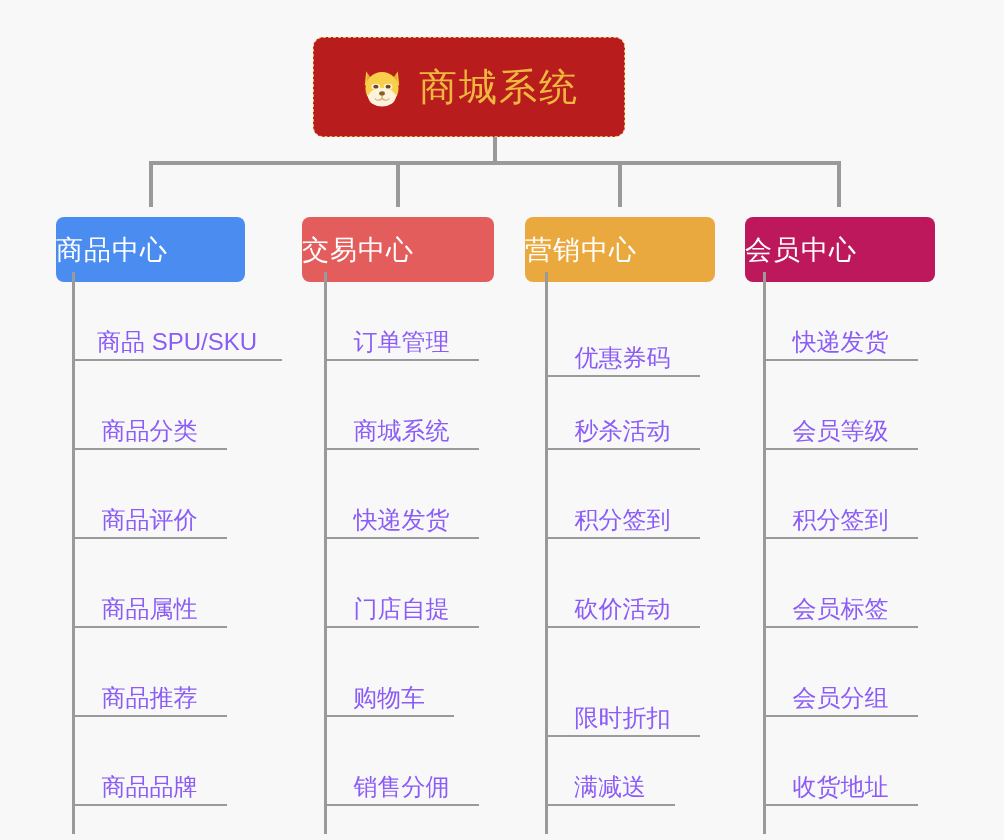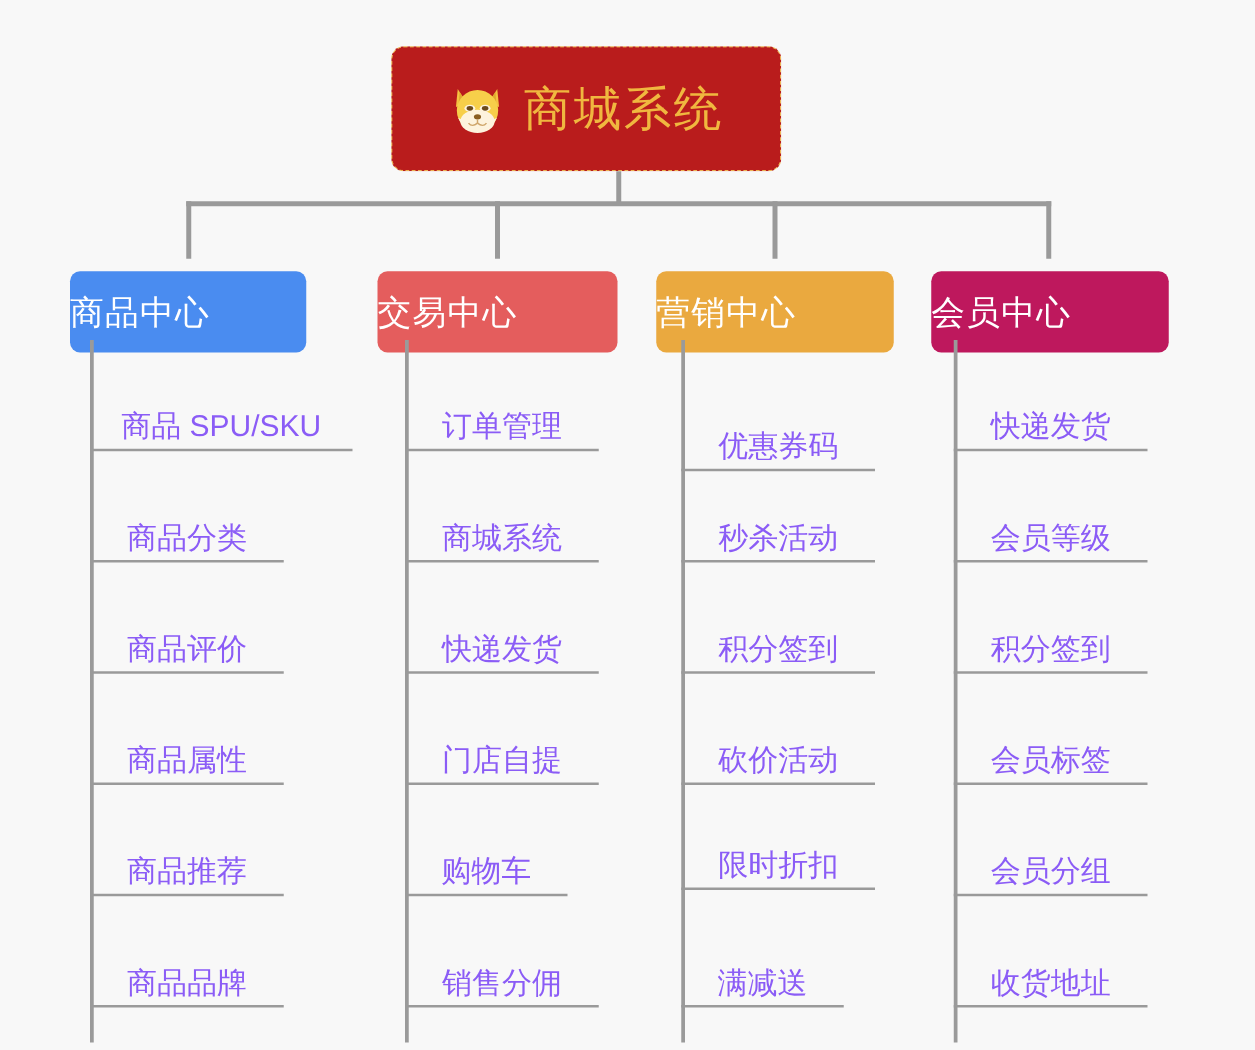--- a/index.html
+++ b/index.html
@@ -202,21 +202,21 @@
       </div>
     <div class="leaf-item" style="top:89px;width:155px">
         <span class="leaf-label">秒杀活动</span>
       </div>
     <div class="leaf-item" style="top:178px;width:155px">
         <span class="leaf-label">积分签到</span>
       </div>
     <div class="leaf-item" style="top:267px;width:155px">
         <span class="leaf-label">砍价活动</span>
       </div>
-    <div class="leaf-item" style="top:351px;width:155px">
+    <div class="leaf-item" style="top:376px;width:155px">
         <span class="leaf-label">限时折扣</span>
       </div>
     <div class="leaf-item" style="top:445px;width:130px">
         <span class="leaf-label">满减送</span>
       </div>
   </div>
 
   <div class="branch-box" style="left:745px;width:190px;background:#be185d">
     <span>会员中心</span>
   </div>

